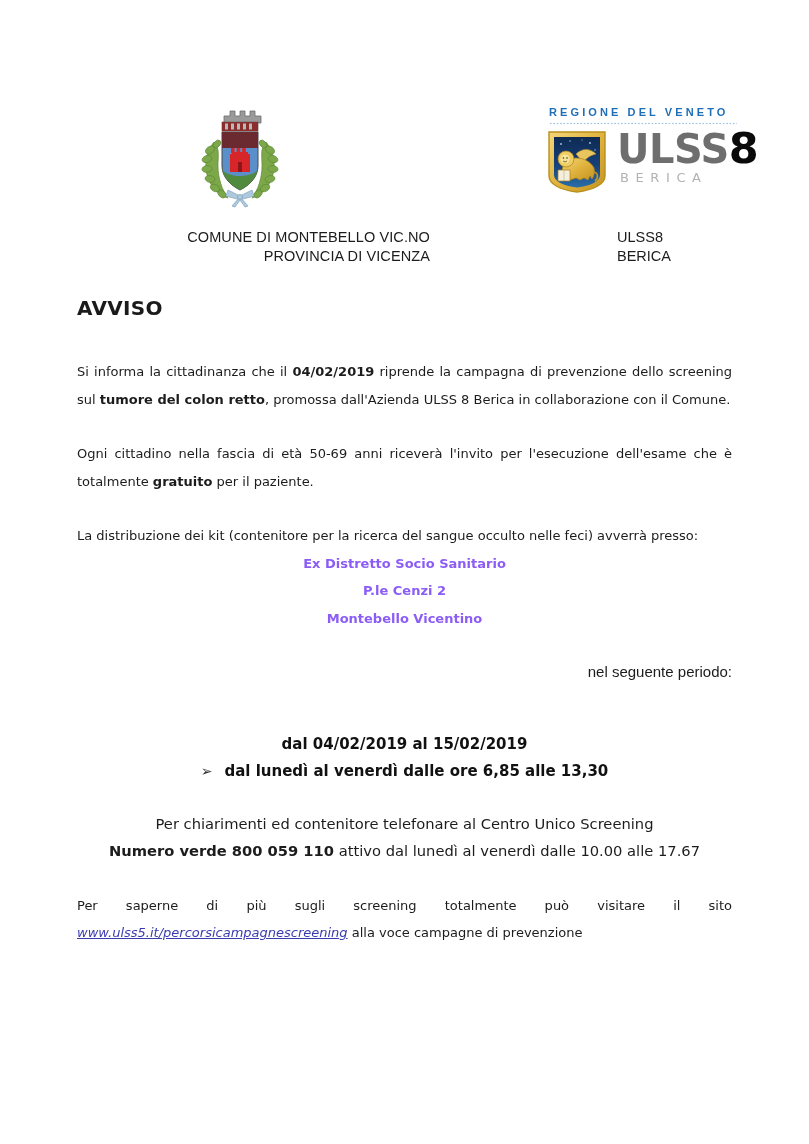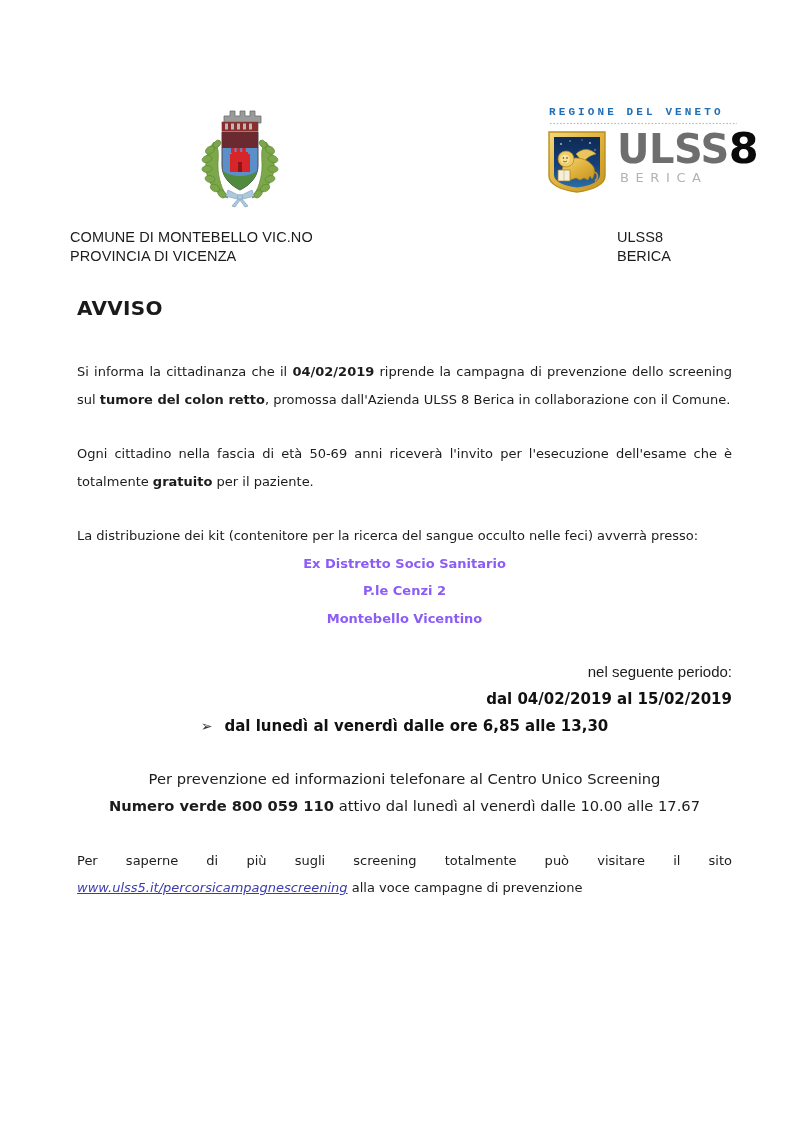--- a/index.html
+++ b/index.html
@@ -32,42 +32,42 @@
     width: 88px;
     height: 104px;
   }
   .crest svg { display: block; }
 
   .comune-label {
     position: absolute;
     left: 70px;
     top: 228px;
     width: 360px;
-    text-align: left;
+    text-align: right;
     font-family: "Liberation Sans", sans-serif;
     font-size: 14.5px;
     line-height: 18.5px;
     color: #1c1c1c;
     letter-spacing: .1px;
   }
   .comune-label .l2 { display: block; }
 
   
   .ulss-logo {
     position: absolute;
     left: 541px;
     top: 106px;
     width: 200px;
     height: 96px;
   }
   .regione-word {
     position: absolute;
     left: 8px;
     top: 0px;
-    font-family: Liberation Mono, monospace;
+    font-family: Liberation Sans, sans-serif;
     font-size: 11px;
     font-weight: bold;
     letter-spacing: 3.1px;
     color: #1f6fb8;
     white-space: nowrap;
   }
   .dotted-rule {
     position: absolute;
     left: 8px;
     top: 16px;
@@ -171,26 +171,27 @@
 
   .periodo-intro {
     text-align: right;
     font-family: "Liberation Sans", sans-serif;
     font-size: 15px;
     line-height: 27.5px;
     font-weight: normal;
     color: #1c1c1c;
   }
   .periodo-date {
-    text-align: right;
+    text-align: center;
     font-family: "DejaVu Sans", sans-serif;
     font-size: 15px;
     line-height: 27.5px;
     font-weight: bold;
     color: #111;
+    margin-top: 45px;
   }
   .periodo-hours {
     text-align: center;
     font-family: "DejaVu Sans", sans-serif;
     font-size: 15px;
     line-height: 27.5px;
     font-weight: bold;
     color: #111;
     white-space: nowrap;
   }
@@ -368,19 +369,19 @@
   </div>
 
   <div class="gap-c"></div>
 
   <div class="periodo-intro">nel seguente periodo:</div>
   <div class="periodo-date">dal 04/02/2019 al 15/02/2019</div>
   <div class="periodo-hours"><span class="bullet">➢</span><span>dal lunedì al venerdì dalle ore 6,85 alle 13,30</span></div>
 
   <div class="gap-d"></div>
 
-  <div class="contact-line">Per prevenzione ed informazioni telefonare al Centro Unico Screening</div>
+  <div class="contact-line">Per chiarimenti ed contenitore telefonare al Centro Unico Screening</div>
   <div class="contact-line"><b>Numero verde 800 059 110</b><span> attivo dal lunedì al venerdì dalle 10.00 alle 17.67</span></div>
 
   <div class="gap-e"></div>
 
   <p class="para"><span>Per saperne di più sugli screening totalmente può visitare il sito </span><a class="weblink" href="#">www.ulss5.it/percorsicampagnescreening</a><span> alla voce campagne di prevenzione</span></p>
 </div>
 
 </body></html>

